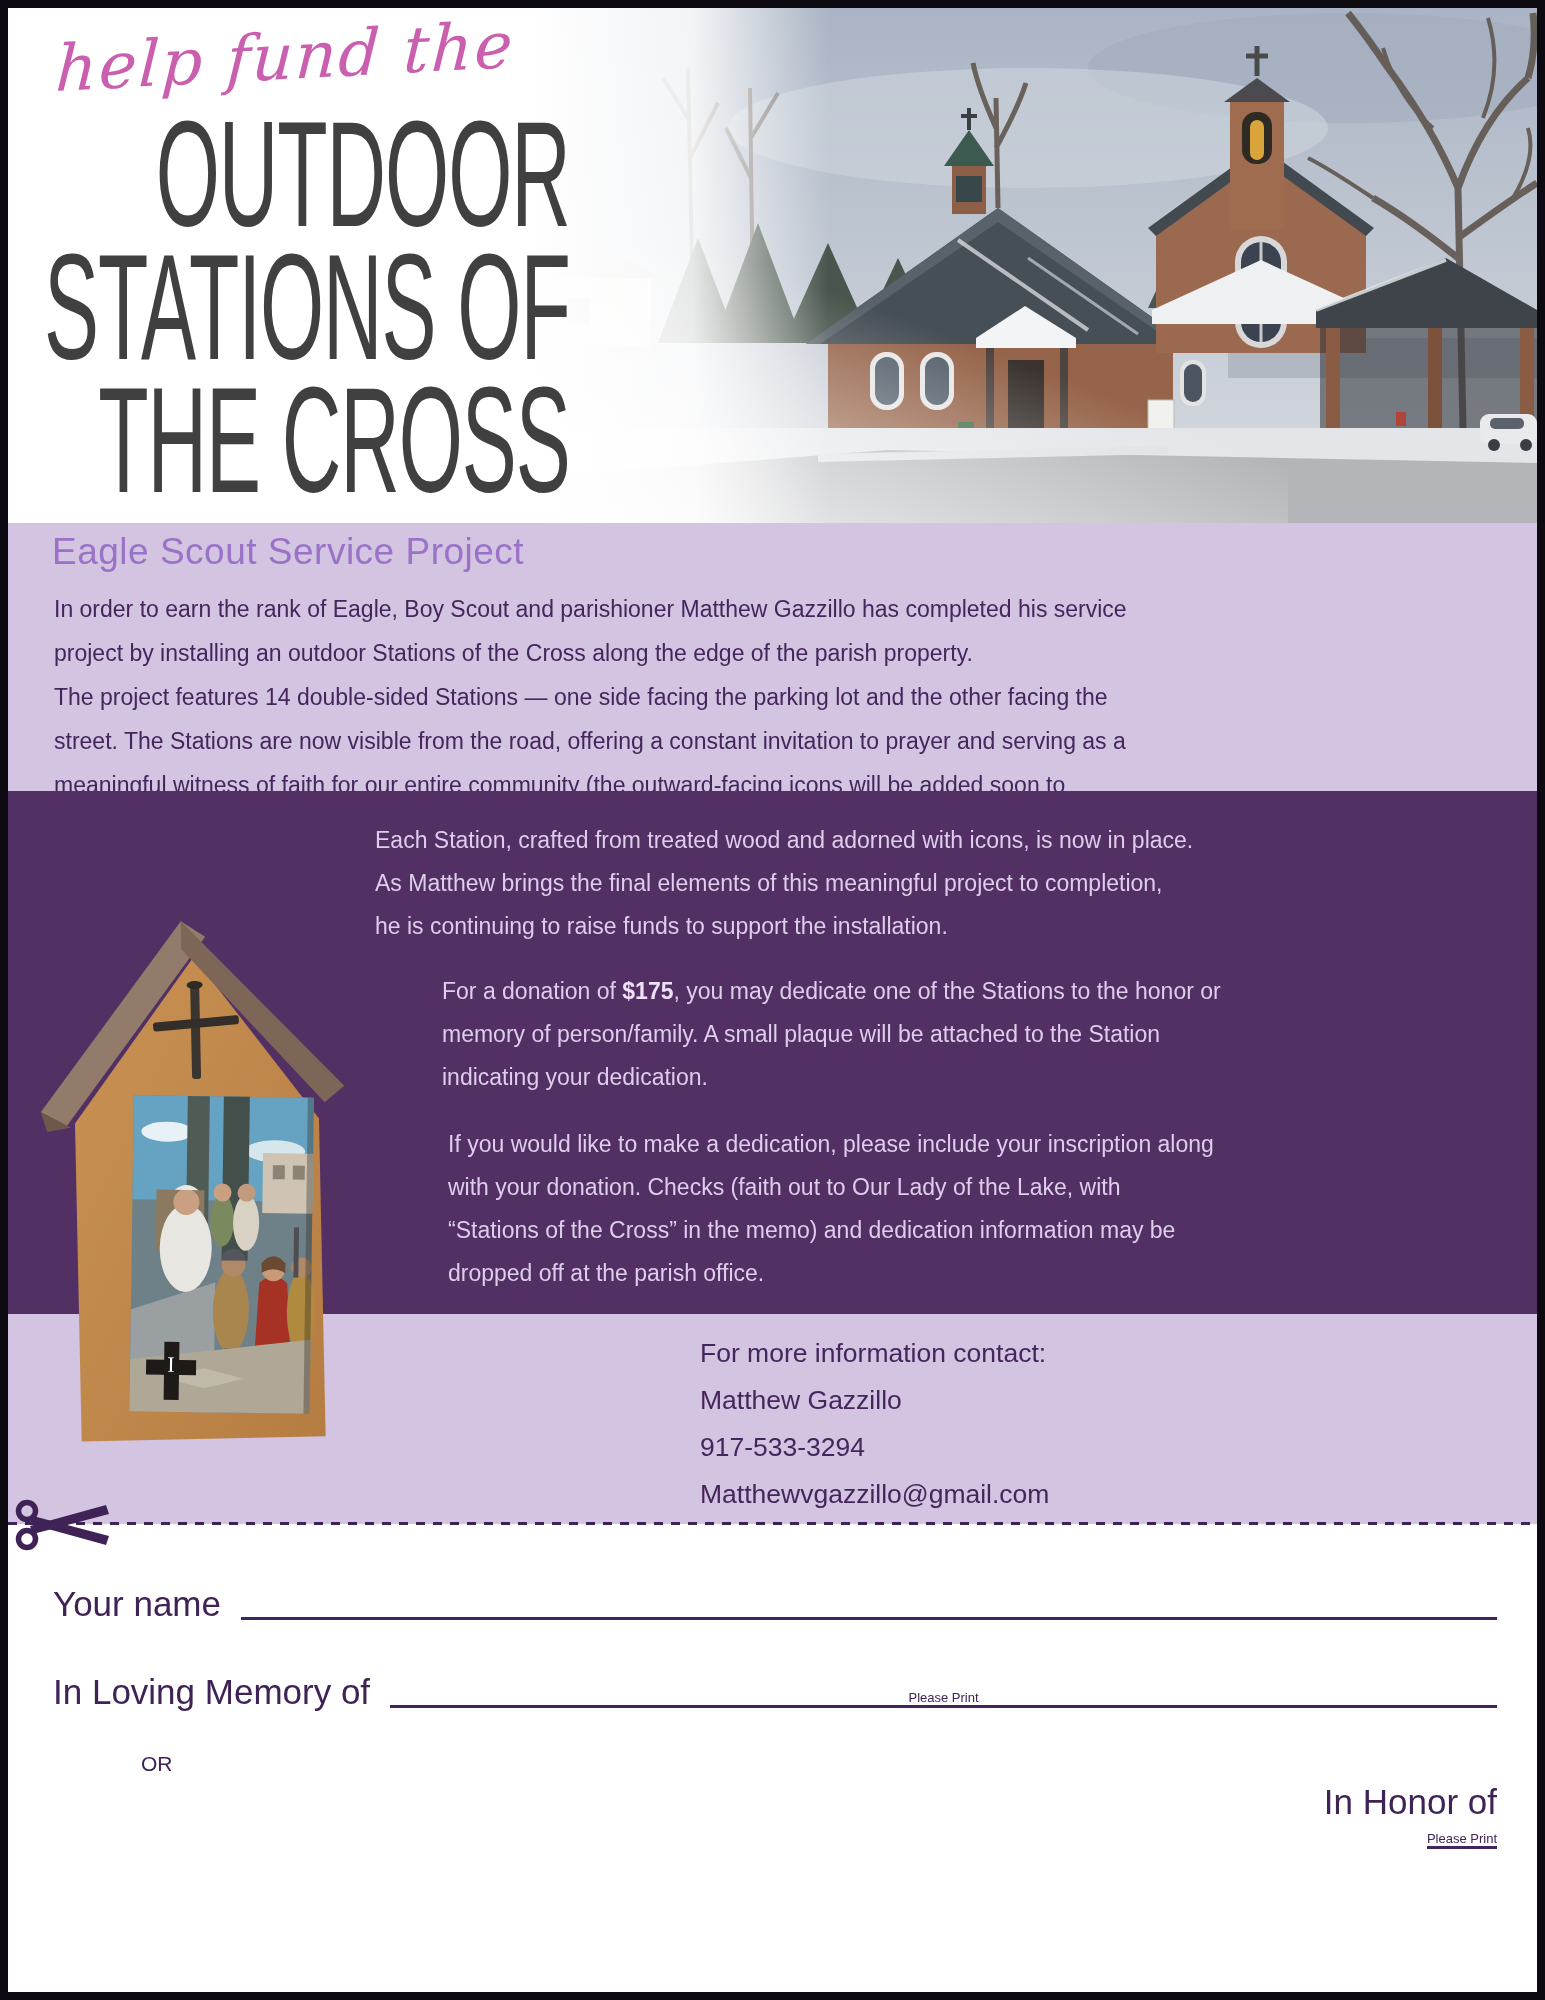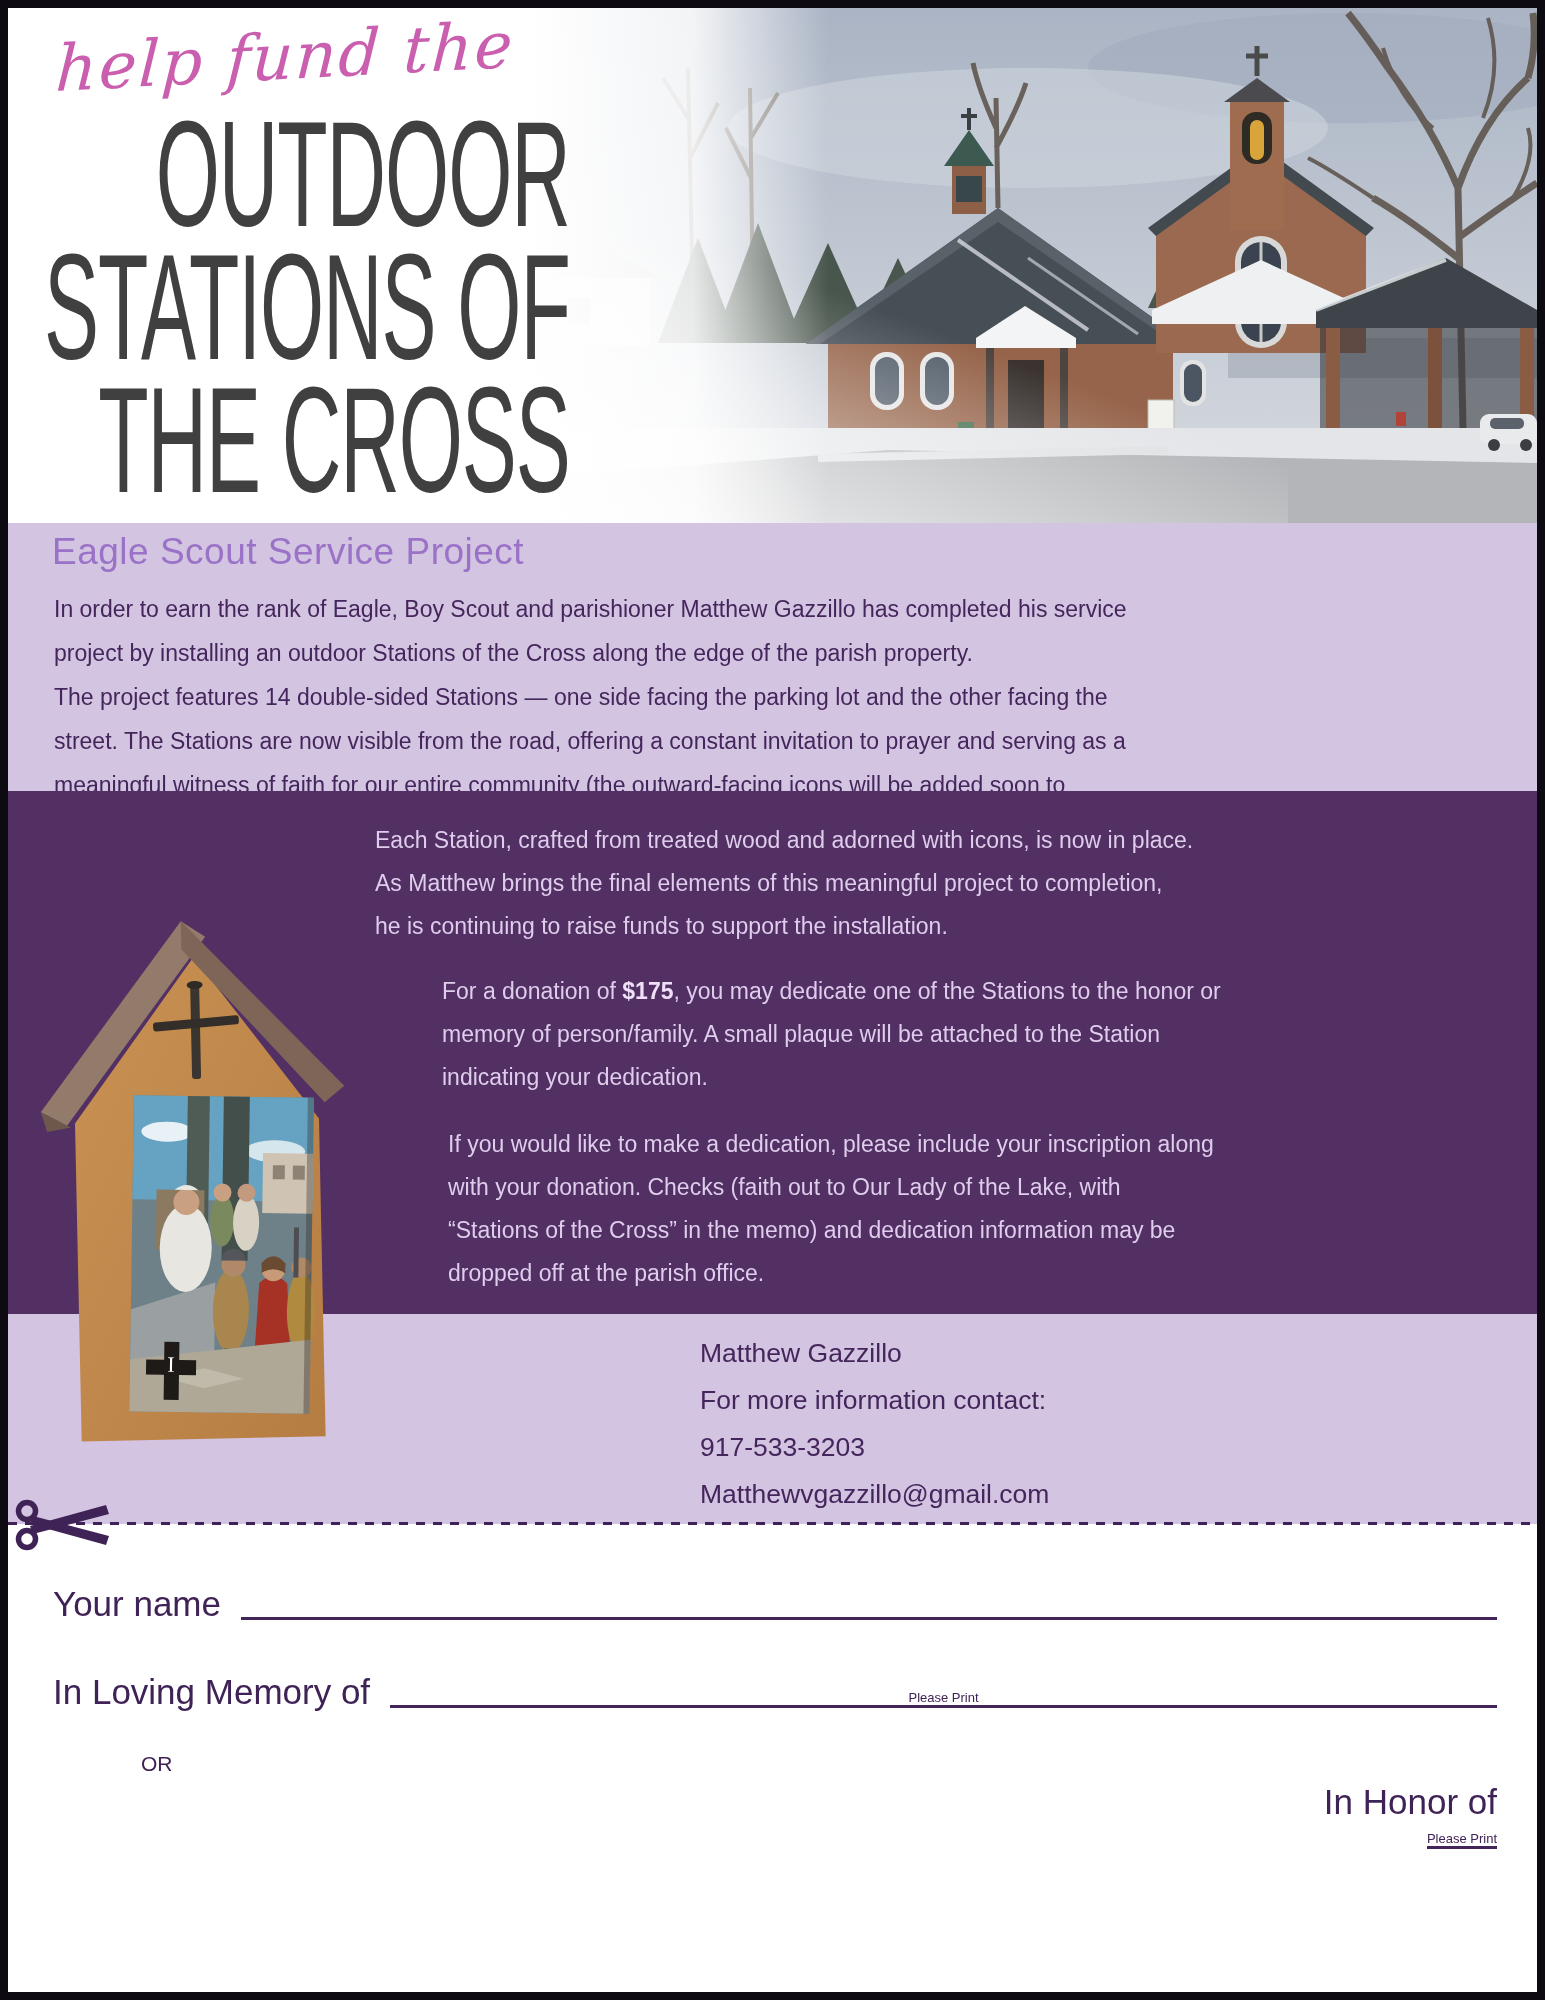--- a/index.html
+++ b/index.html
@@ -324,23 +324,23 @@
 memory of person/family. A small plaque will be attached to the Station
 indicating your dedication.</span></p>
     <p class="p3">If you would like to make a dedication, please include your inscription along
 with your donation. Checks (faith out to Our Lady of the Lake, with
 “Stations of the Cross” in the memo) and dedication information may be
 dropped off at the parish office.</p>
   </div>
 
   <div class="band-light-2">
     <div class="contact-block">
+      <div>For more information contact:</div>
       <div>Matthew Gazzillo</div>
-      <div>For more information contact:</div>
-      <div>917-533-3203</div>
+      <div>917-533-3294</div>
       <div>Matthewvgazzillo@gmail.com</div>
     </div>
   </div>
 
   <div class="form-section">
     <div class="cut-line"></div>
     <svg class="scissors" viewBox="0 0 100 58">
       <circle cx="13" cy="15" r="8.5" fill="none" stroke="#3f2356" stroke-width="5.5"></circle>
       <circle cx="13" cy="43" r="8.5" fill="none" stroke="#3f2356" stroke-width="5.5"></circle>
       <polygon points="19,20 95,40 92,49 16,28" fill="#3f2356"></polygon>

